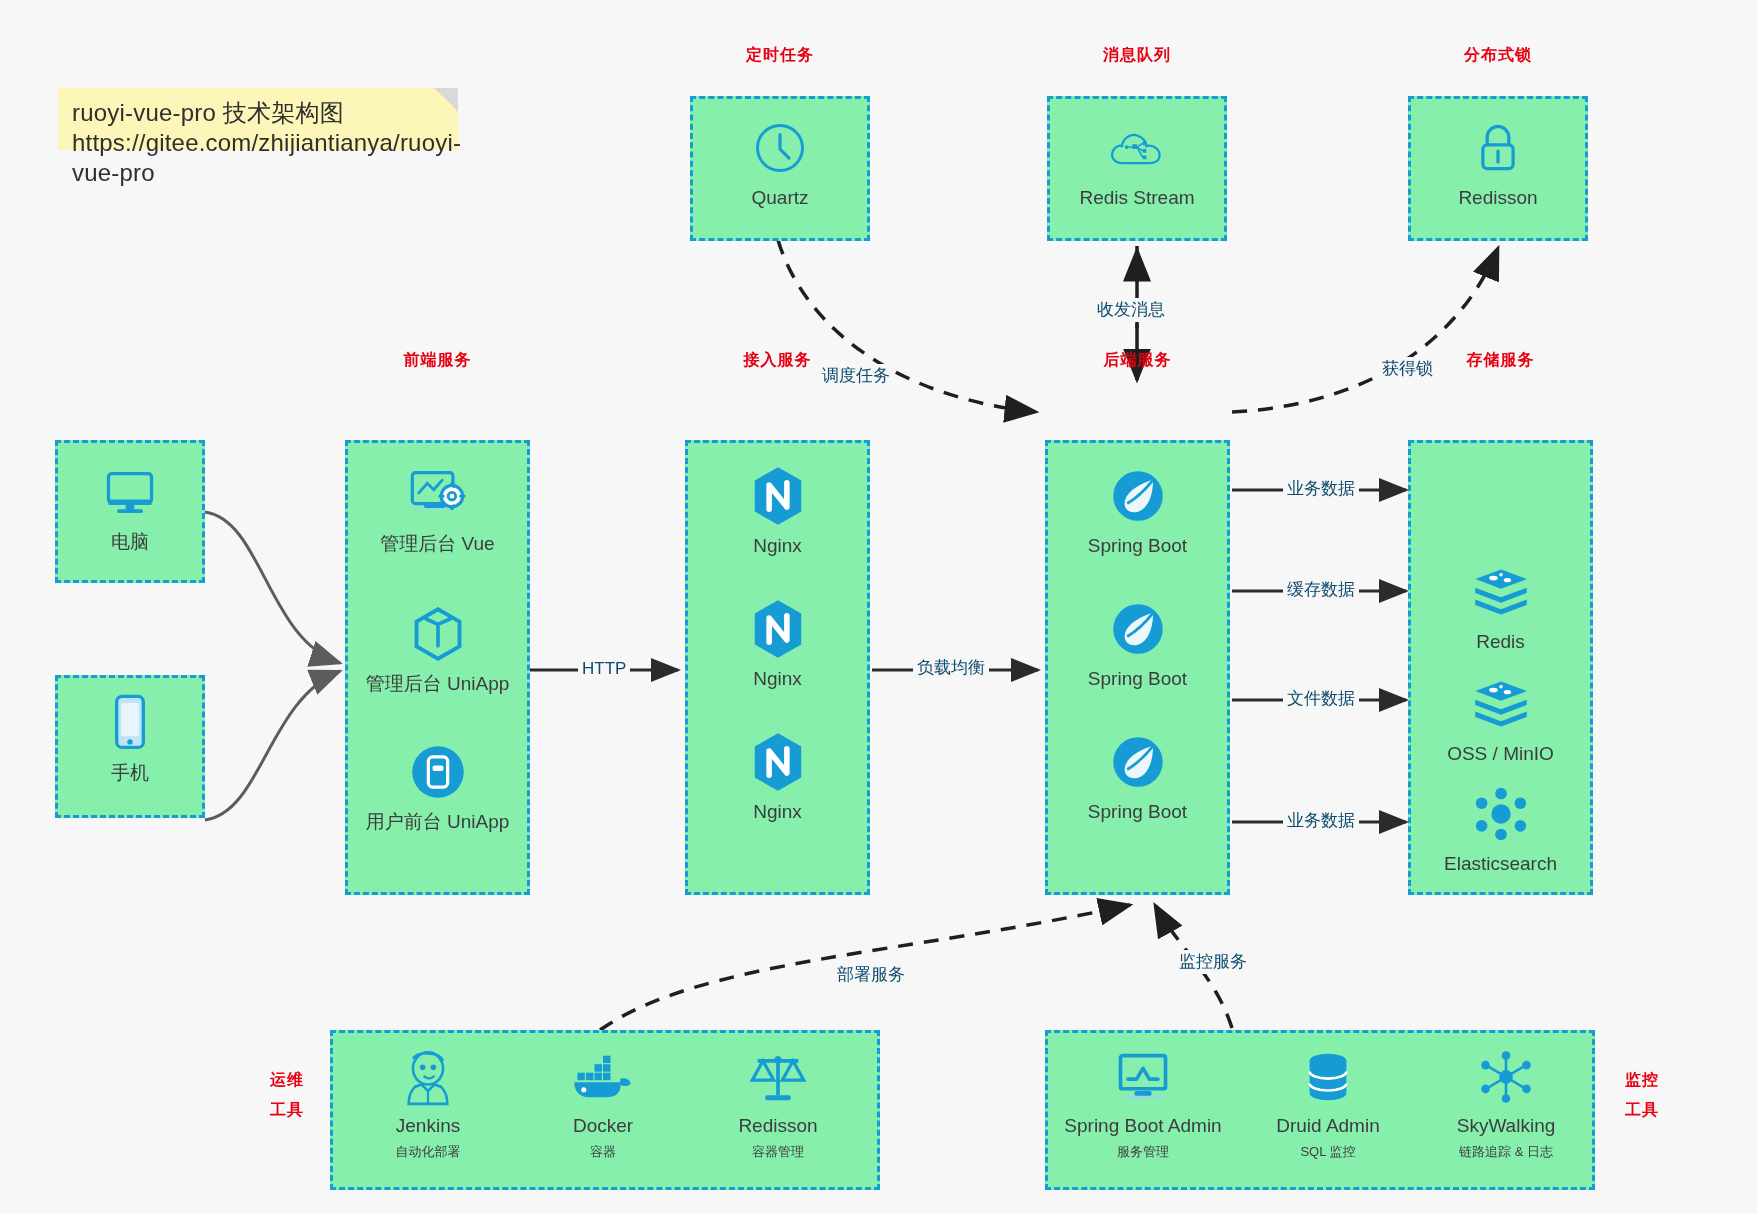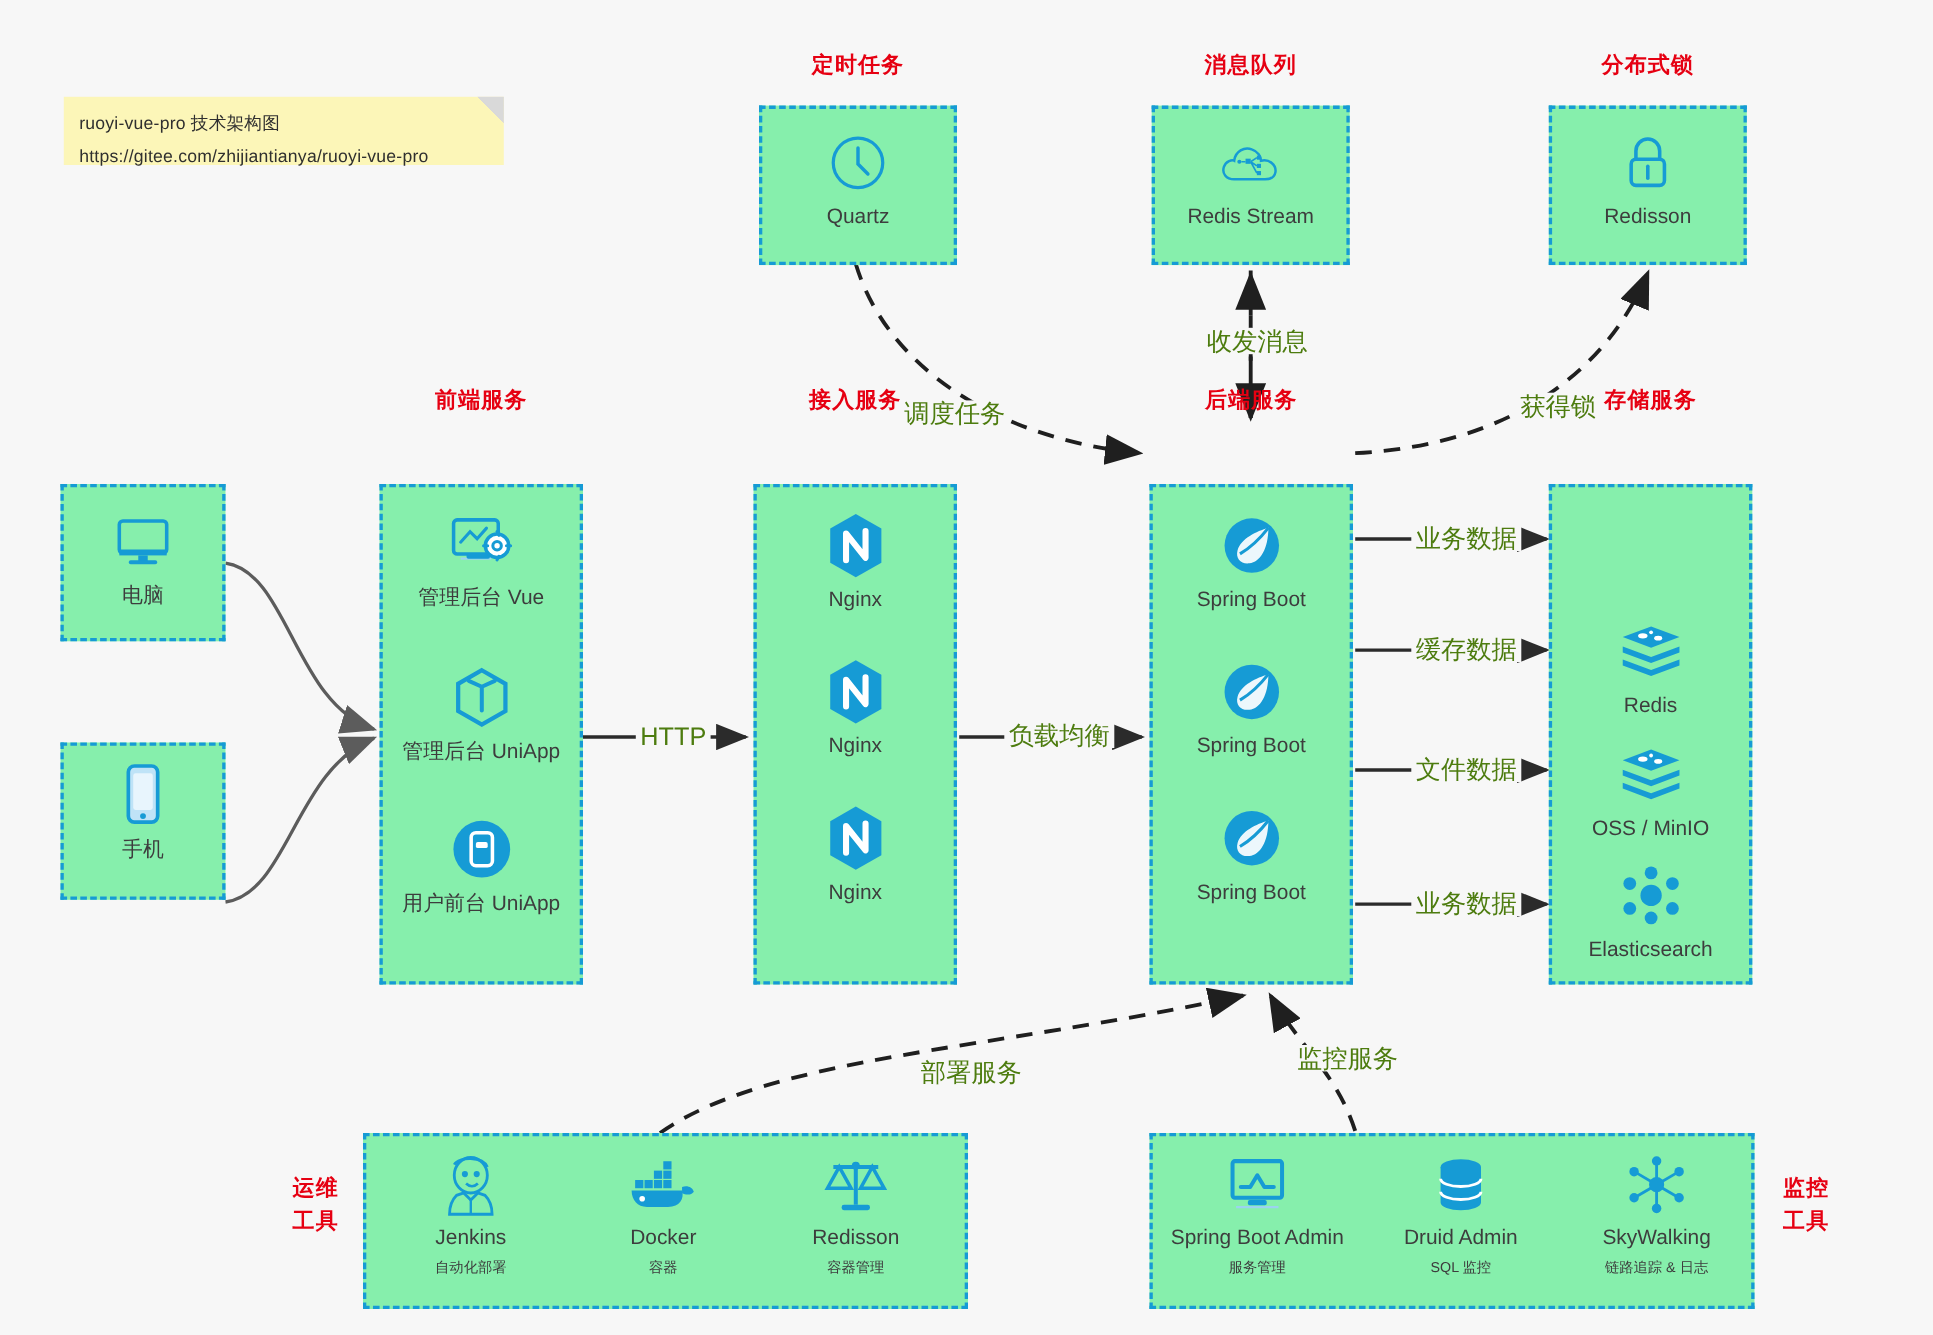--- a/index.html
+++ b/index.html
@@ -13,31 +13,31 @@
   }
   .canvas{position:absolute;inset:0;}
   svg.wires{position:absolute;left:0;top:0;width:1757px;height:1214px;pointer-events:none;}
 
   
   .note{
     position:absolute;left:58px;top:88px;width:400px;height:62px;
     background:#fcf6b8;
     padding:10px 14px 0 14px;
     box-sizing:border-box;
-    font-size:16px;line-height:30px;color:#2f2f2f;
+    font-size:24px;line-height:30px;color:#2f2f2f;
     letter-spacing:.2px;
   }
   .note .fold{
     position:absolute;right:0;top:0;width:24px;height:24px;
     background:linear-gradient(225deg,#d9d9d9 50%,transparent 50%);
   }
 
   
   .gtitle{
-    position:absolute;color:#e60012;font-weight:bold;font-size:20px;
+    position:absolute;color:#e60012;font-weight:bold;font-size:16px;
     letter-spacing:1px;white-space:nowrap;text-align:center;
   }
   .gtitle.side{line-height:30px;}
 
   
   .dbox{
     position:absolute;
     border:3px dashed #169bd5;
     background:#86efac;
     box-sizing:border-box;
@@ -48,21 +48,21 @@
   .node .ico{height:62px;display:flex;align-items:center;justify-content:center;}
   .node .cap{font-size:19px;color:#3d3d3d;margin-top:6px;line-height:25px;white-space:nowrap;}
 
   .cell{position:absolute;text-align:center;}
   .cell .ico{height:64px;display:flex;align-items:center;justify-content:center;}
   .cell .cap{font-size:19px;color:#3d3d3d;margin-top:4px;line-height:26px;white-space:nowrap;}
   .cell .sub{font-size:13px;color:#3d3d3d;line-height:26px;white-space:nowrap;}
 
   
   .elabel{
-    position:absolute;font-size:23px;color:#4d7c0f;background:#f7f7f7;
+    position:absolute;font-size:17px;color:#0c4a6e;background:#f7f7f7;
     padding:0 4px;white-space:nowrap;line-height:24px;
   }
 </style>
 </head>
 <body>
 
 <div class="canvas">
 
   <div class="note">
     <div class="fold"></div>

